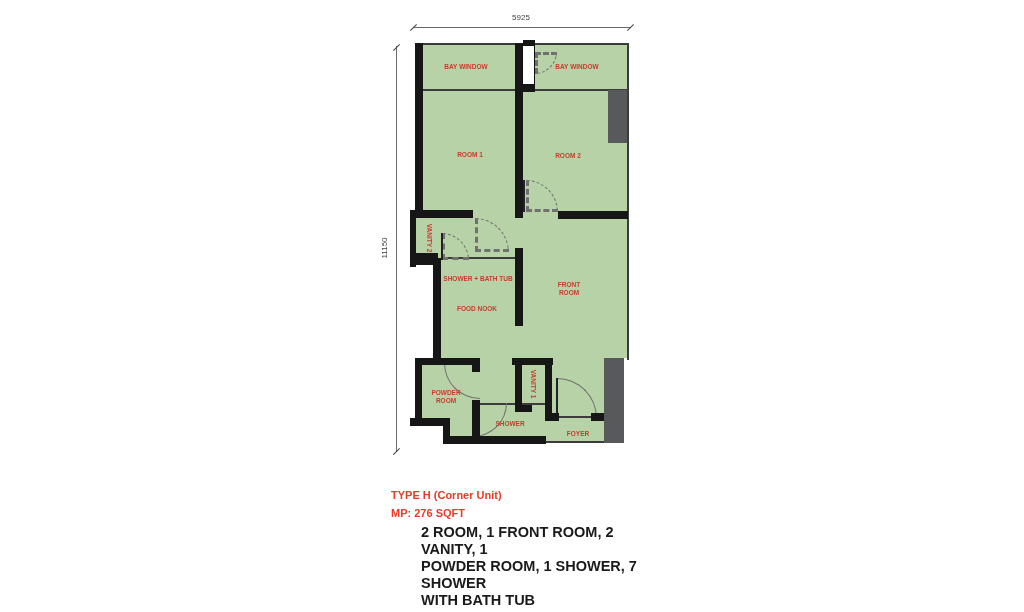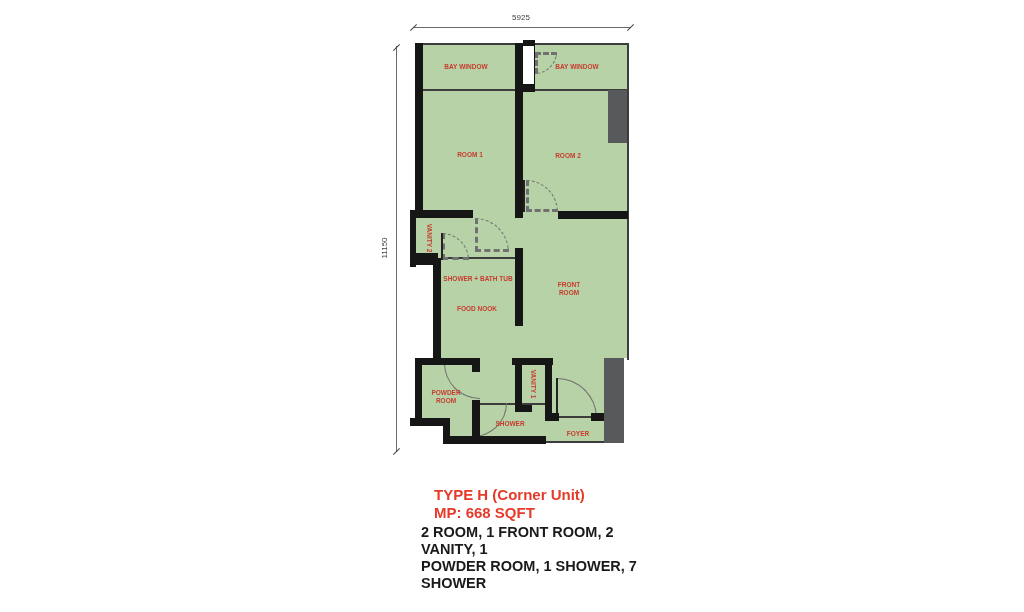--- a/index.html
+++ b/index.html
@@ -29,21 +29,21 @@
   .arc.dashed{border-style:dashed;border-color:#707070;}
   .leaf{position:absolute;background:#222;}
   .dim-line{position:absolute;background:#6a6a6a;}
   .dim-tick{position:absolute;width:9px;height:1px;background:#444;}
   .dim-text{
     position:absolute;color:var(--dimension-text);font-size:8px;font-weight:normal;
     transform:translate(-50%,-50%);white-space:nowrap;
   }
   .dim-text.vert{transform:translate(-50%,-50%) rotate(-90deg);}
   .caption{position:absolute;left:391px;top:486px;width:260px;}
-  .caption .title{color:var(--caption-title);font-weight:bold;font-size:15px;line-height:18px;margin-left:43px;}
+  .caption .title{color:var(--caption-title);font-weight:bold;font-size:11px;line-height:18px;}
   .caption .desc{color:var(--caption-text);font-weight:bold;font-size:14.5px;line-height:17px;margin-left:30px;}
   .doorpanel{position:absolute;background:#ffffff;border:1.5px solid #111;box-sizing:border-box;}
 </style>
 </head>
 <body>
 
 <div class="dim-line" style="left:413px;top:27px;width:218px;height:1px;"></div>
 <div class="dim-tick" style="left:409px;top:27px;transform:rotate(-45deg);"></div>
 <div class="dim-tick" style="left:626px;top:27px;transform:rotate(-45deg);"></div>
 <div class="dim-text" style="left:521px;top:17px;text-align:right;">5925</div>
@@ -119,16 +119,17 @@
   <div class="rlabel" style="left:67px;top:269px;">FOOD NOOK</div>
   <div class="rlabel wrap" style="left:159px;top:249px;width:38px;">FRONT ROOM</div>
   <div class="rlabel wrap" style="left:36px;top:357px;width:42px;">POWDER ROOM</div>
   <div class="rlabel vert" style="left:123px;top:344px;">VANITY 1</div>
   <div class="rlabel" style="left:100px;top:384px;">SHOWER</div>
   <div class="rlabel" style="left:168px;top:394px;">FOYER</div>
 </div>
 
 <div class="caption">
   <div class="title">TYPE H (Corner Unit)</div>
-  <div class="title">MP: 668 SQFT</div>
+  <div class="title">MP: 276 SQFT</div>
   <div class="desc" style="margin-top:2px;">2 ROOM, 1 FRONT ROOM, 2 VANITY, 1</div>
   <div class="desc">POWDER ROOM, 1 SHOWER, 7 SHOWER</div>
+  <div class="desc">WITH BATH TUB</div>
 </div>
 
 </body></html>

